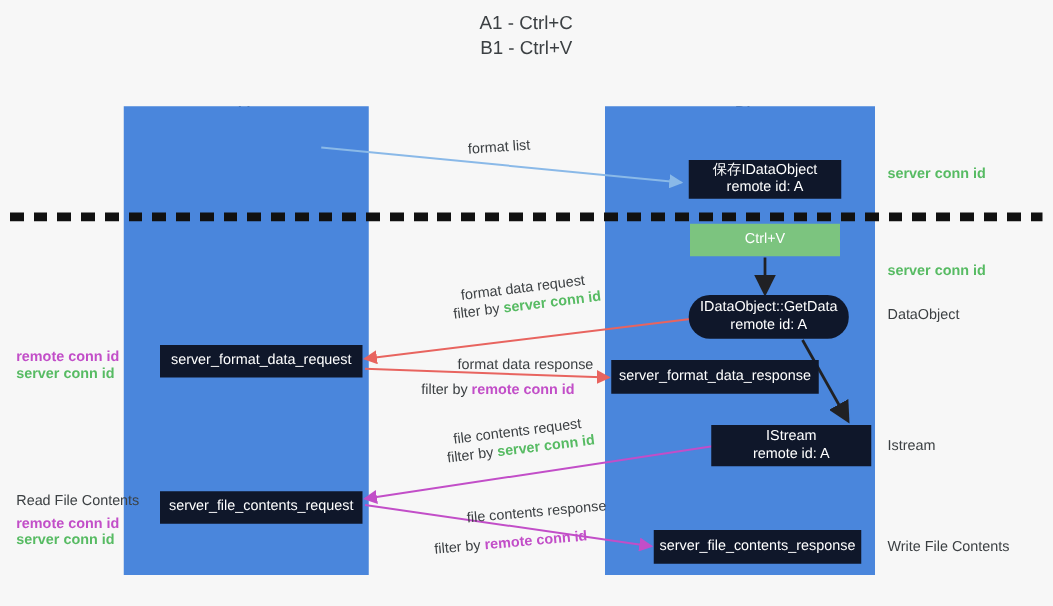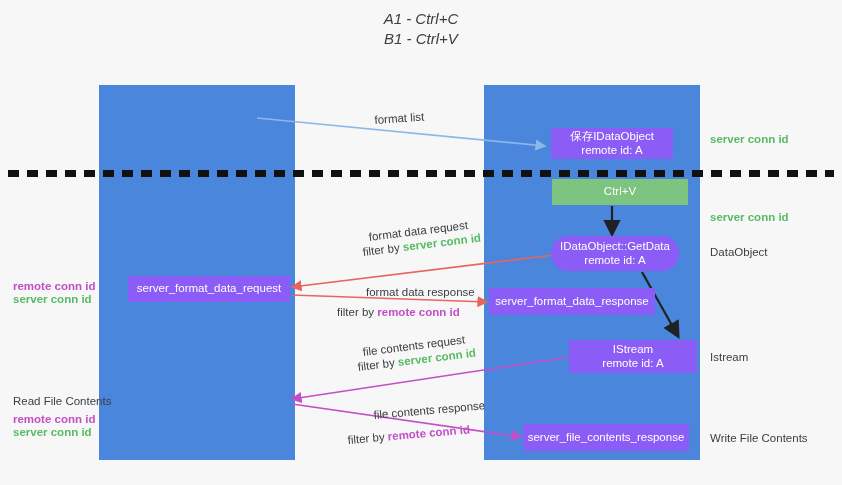--- a/index.html
+++ b/index.html
@@ -9,40 +9,39 @@
     font-family:"Liberation Sans","DejaVu Sans",sans-serif;
     overflow:hidden;
   }
   #stage{position:relative;width:842px;height:485px;}
 
   
   .title{
     position:absolute;left:0;top:9px;width:842px;
     text-align:center;color:#3c4043;font-size:15px;line-height:20px;
     white-space:pre;
-    font-style:italic;
   }
 
   
   .colhead{
     position:absolute;text-align:center;color:#5f6368;
     font-size:11.5px;line-height:13px;white-space:pre;
   }
 
   
   .lane{position:absolute;background:#4a86dc;}
 
   
   .box{
     position:absolute;display:flex;align-items:center;justify-content:center;
     text-align:center;color:#ffffff;font-size:11.5px;line-height:13.5px;
     white-space:pre;box-sizing:border-box;
   }
   .box.green{background:#7cc47f;}
-  .box.orange{background:#8b5cf6;}
+  .box.orange{background:#0f172a;}
 
   
   .lbl{
     position:absolute;color:#3c4043;font-size:11.5px;line-height:14px;
     white-space:pre;
   }
   .green-t{color:#57bb63;font-weight:bold;}
   .purple-t{color:#c24ec8;font-weight:bold;}
   .lbl-b{font-weight:bold;}
 
@@ -106,32 +105,33 @@
 
     <line x1="570" y1="357" x2="292" y2="399" stroke="#c24ec8" stroke-width="1.6" marker-end="url(#ah-mag)"></line>
 
     <line x1="292" y1="404" x2="521" y2="437" stroke="#c24ec8" stroke-width="1.6" marker-end="url(#ah-mag)"></line>
   </svg>
 
 
   <div class="box orange" style="left:551px;top:128px;width:122px;height:31px;">保存IDataObject
 remote id: A</div>
 
-  <div class="box green" style="left:552px;top:179px;width:136px;height:26px;">Ctrl+V</div>
+  <div class="box green" style="left:552px;top:179px;width:120px;height:26px;">Ctrl+V</div>
 
   <div class="box orange" style="left:551px;top:236px;width:128px;height:35px;border-radius:17px;">IDataObject::GetData
 remote id: A</div>
 
   <div class="box orange" style="left:489px;top:288px;width:166px;height:27px;">server_format_data_response</div>
 
   <div class="box orange" style="left:128px;top:276px;width:162px;height:26px;">server_format_data_request</div>
 
   <div class="box orange" style="left:569px;top:340px;width:128px;height:33px;">IStream
 remote id: A</div>
 
+  <div class="box orange" style="left:128px;top:393px;width:162px;height:26px;">server_file_contents_request</div>
 
   <div class="box orange" style="left:523px;top:424px;width:166px;height:27px;">server_file_contents_response</div>
 
   <div class="divider"></div>
 
   <div class="lbl rot" style="left:374px;top:113px;transform:rotate(-4deg);">format list</div>
 
   <div class="lbl rot" style="left:368px;top:230px;transform:rotate(-7deg);">format data request</div>
   <div class="lbl rot" style="left:362px;top:245px;transform:rotate(-7deg);"><span>filter by </span><span class="green-t">server conn id</span></div>
 

